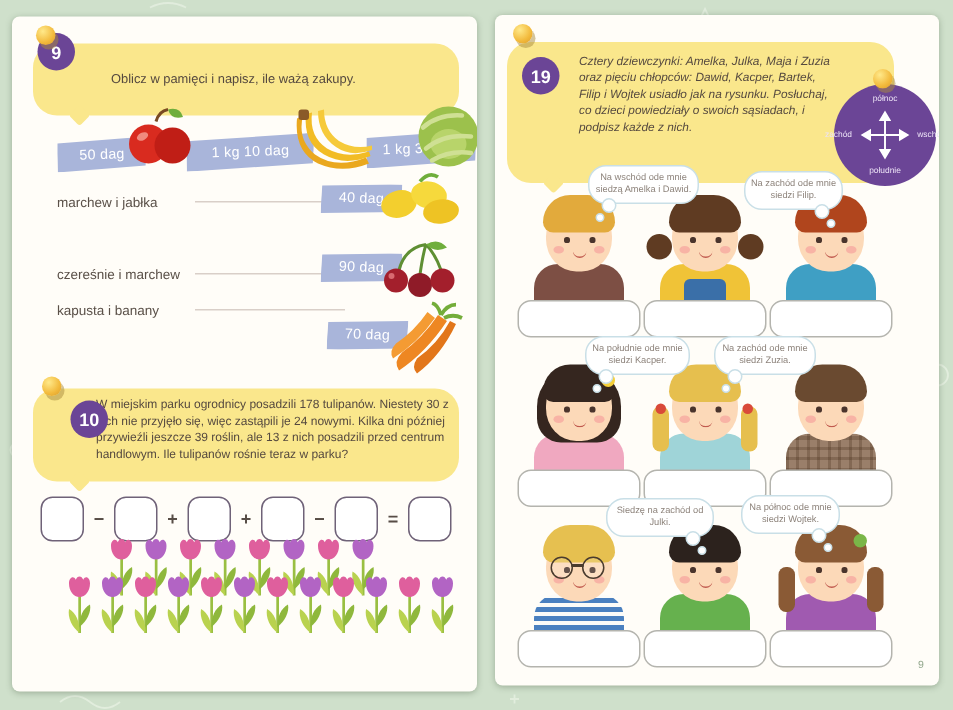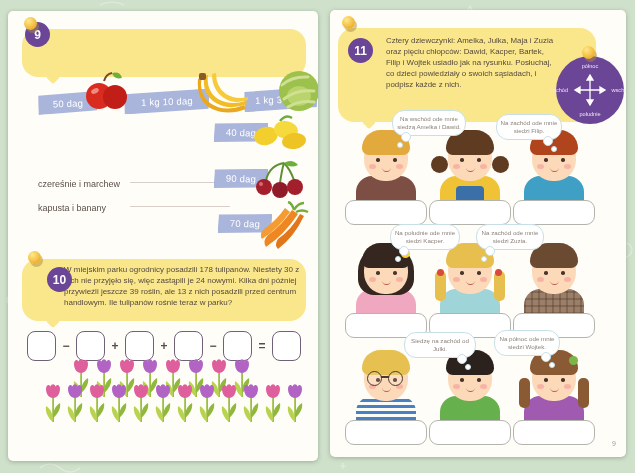--- a/index.html
+++ b/index.html
@@ -63,21 +63,21 @@
   .eqop{width:12px;text-align:center;font-size:12px;font-weight:bold;color:#574d46;}
 
   .tulip-row{position:absolute;display:flex;z-index:2;}
   #tulip-row-1{left:64px;top:346px;gap:5px;}
   #tulip-row-2{left:36px;top:371px;gap:4px;}
   .tulip{width:18px;height:46px;}
 
   
   #t11-bubble{left:8px;top:18px;width:258px;height:94px;}
   #t11-num{left:18px;top:28px;}
-  #t11-text{left:56px;top:26px;width:172px;font-size:7.9px;}
+  #t11-text{left:56px;top:26px;width:172px;font-size:7.9px;font-style:italic;}
 
   #compass{position:absolute;left:226px;top:46px;width:68px;height:68px;border-radius:50%;
            background:#6b4596;z-index:4;}
   .cp-label{position:absolute;width:100%;text-align:center;font-size:5.6px;color:#ece2f6;}
   #cp-n{top:7px;}#cp-s{bottom:7px;}
   #cp-w{left:-14px;top:31px;width:34px;}
   #cp-e{right:-14px;top:31px;width:34px;}
   #cp-cross{position:absolute;left:16px;top:16px;}
 
   .child{position:absolute;width:84px;height:95px;z-index:3;}
@@ -141,20 +141,21 @@
     <path d="M340 466 l6 0 m-3 -3 l0 6"></path>
     <circle cx="12" cy="300" r="5"></circle>
   </g>
 </svg>
 
 <div id="left-page" class="page">
   <div class="pin" style="left:16px;top:6px;"></div>
 
   <div id="t9-bubble" class="task-bubble"></div>
   <div id="t9-num" class="task-num">9</div>
+  <div id="t9-text" class="task-text">Oblicz w pamięci i napisz, ile ważą zakupy.</div>
 
   <div id="tag-50" class="tag">50 dag</div>
   <span id="ic-apples" class="produce"><svg width="46" height="44" viewBox="0 0 46 44">
         <path d="M20 12 Q22 5 28 4" fill="none" stroke="#7a4a22" stroke-width="2"></path>
         <path d="M28 4 Q36 2 38 9 Q30 11 28 4" fill="#6fae3c"></path>
         <circle cx="15" cy="27" r="13" fill="#d92b1f"></circle>
         <circle cx="31" cy="28" r="12" fill="#c01e16"></circle>
         <ellipse cx="11" cy="22" rx="4" ry="2.5" fill="#f08a7e" transform="rotate(-25 11 22)"></ellipse>
       </svg></span>
   <div id="tag-110" class="tag">1 kg 10 dag</div>
@@ -164,20 +165,24 @@
         <path d="M22 2 Q22 16 32 23 Q42 29 54 26 L54 29 Q40 34 30 27 Q18 19 18 3 Z" fill="#f6ca3a"></path>
         <rect x="5" y="2" width="7" height="7" rx="2" fill="#8a5a28"></rect>
       </svg></span>
   <div id="tag-130" class="tag">1 kg 30 dag</div>
   <span id="ic-cabbage" class="produce"><svg width="42" height="44" viewBox="0 0 42 44">
         <circle cx="21" cy="22" r="20" fill="#9cc14c"></circle>
         <ellipse cx="21" cy="27" rx="12" ry="10" fill="#b8d46a"></ellipse>
         <path d="M4 16 Q14 7 30 8 M6 30 Q18 20 36 22 M10 38 Q22 31 36 33" stroke="#cfe094" stroke-width="3" fill="none" stroke-linecap="round"></path>
       </svg></span>
 
+  <div id="srow-0" class="srow">
+    <span class="srow-label">marchew i jabłka</span>
+    <span class="srow-line"></span>
+  </div>
   <div id="srow-2" class="srow">
     <span class="srow-label">czereśnie i marchew</span>
     <span class="srow-line"></span>
   </div>
   <div id="srow-3" class="srow">
     <span class="srow-label">kapusta i banany</span>
     <span class="srow-line"></span>
   </div>
 
   <div id="tag-40" class="tag side-tag">40 dag</div>
@@ -347,21 +352,21 @@
           <path d="M9 40 C4 36 1 30 2 24 C7 27 9 32 9 40" fill="#b9d24f"></path>
           <path d="M9 36 C14 32 17 26 16 21 C11 24 9 29 9 36" fill="#8fb83c"></path>
           <path d="M2 7 C2 3 5 1.5 6.5 4.5 C7.5 1.5 10.5 1.5 11.5 4.5 C13 1.5 16 3 16 7 C16 12 13 16 9 16 C5 16 2 12 2 7" fill="#b264c4"></path>
         </svg></span>
     </div>
 </div>
 
 <div id="right-page" class="page">
   <div class="pin" style="left:12px;top:6px;"></div>
   <div id="t11-bubble" class="task-bubble"></div>
-  <div id="t11-num" class="task-num">11</div>
+  <div id="t11-num" class="task-num">19</div>
   <div id="t11-text" class="task-text">Cztery dziewczynki: Amelka, Julka, Maja i Zuzia oraz pięciu chłopców: Dawid, Kacper, Bartek, Filip i Wojtek usiadło jak na rysunku. Posłuchaj, co dzieci powiedziały o swoich sąsiadach, i podpisz każde z nich.</div>
 
   <div class="pin" style="left:252px;top:36px;"></div>
   <div id="compass">
     <div id="cp-n" class="cp-label">północ</div>
     <div id="cp-w" class="cp-label">zachód</div>
     <div id="cp-e" class="cp-label">wschód</div>
     <div id="cp-s" class="cp-label">południe</div>
     <svg id="cp-cross" width="36" height="36" viewBox="0 0 36 36">
       <g stroke="#fff" stroke-width="1.3" fill="#fff">

